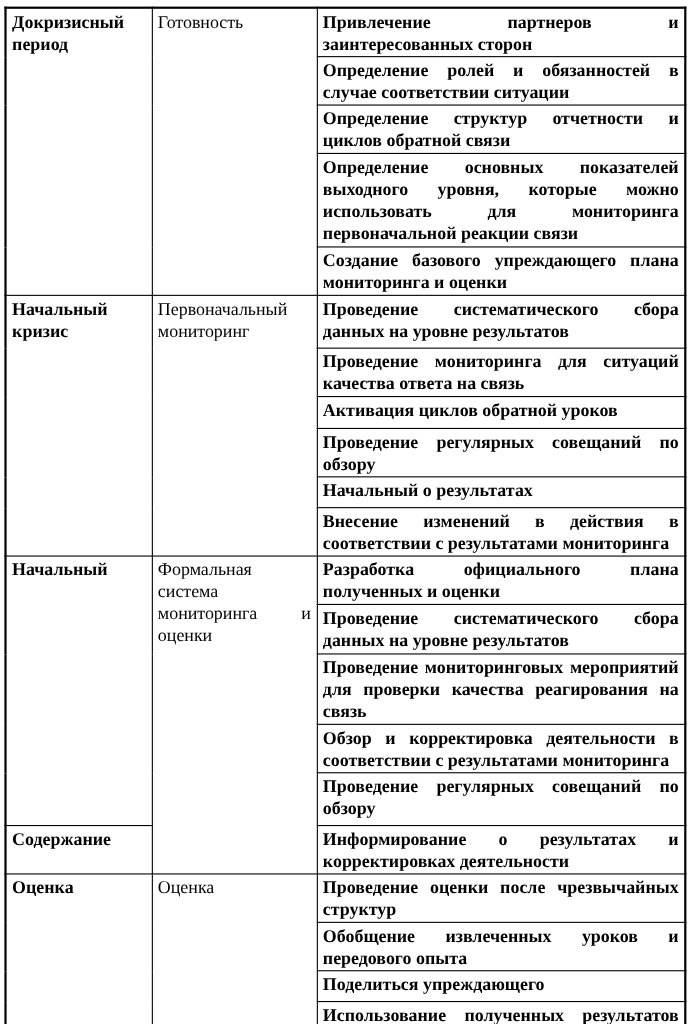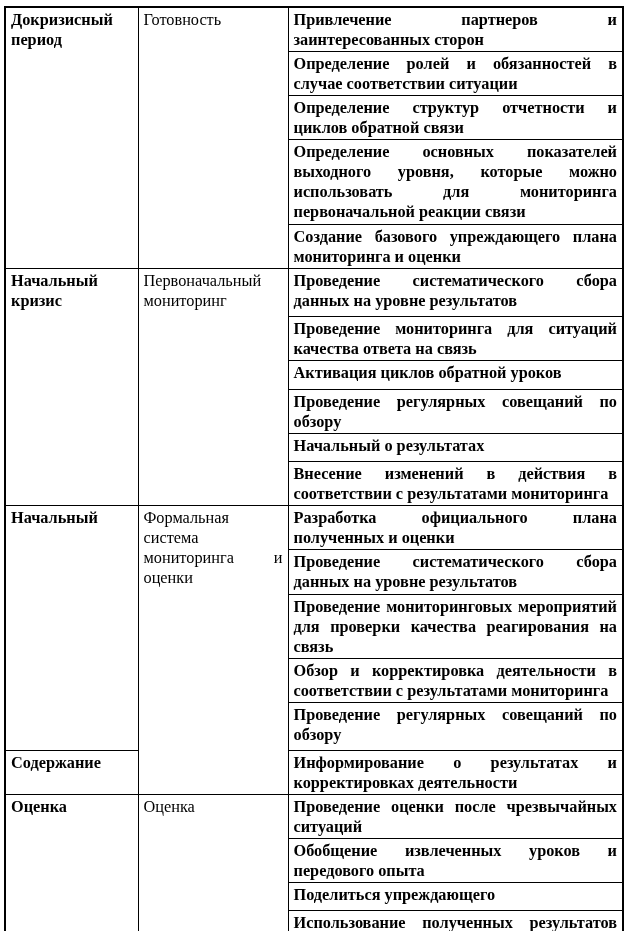--- a/index.html
+++ b/index.html
@@ -113,21 +113,21 @@
       </tr>
 
       <tr style="height:37px">
         <td class="period">Содержание</td>
         <td class="activity">Информирование о результатах и корректировках деятельности</td>
       </tr>
 
       <tr style="height:41px">
         <td class="period" rowspan="4">Оценка</td>
         <td class="phase" rowspan="4">Оценка</td>
-        <td class="activity">Проведение оценки после чрезвычайных ситуаций</td>
+        <td class="activity">Проведение оценки после чрезвычайных структур</td>
       </tr>
       <tr style="height:42px">
         <td class="activity">Обобщение извлеченных уроков и передового опыта</td>
       </tr>
       <tr style="height:28px">
         <td class="activity">Поделиться упреждающего</td>
       </tr>
       <tr style="height:59px">
         <td class="activity">Использование полученных результатов для информирования о будущих мероприятиях по предотвращению будущих кризисов</td>
       </tr>

